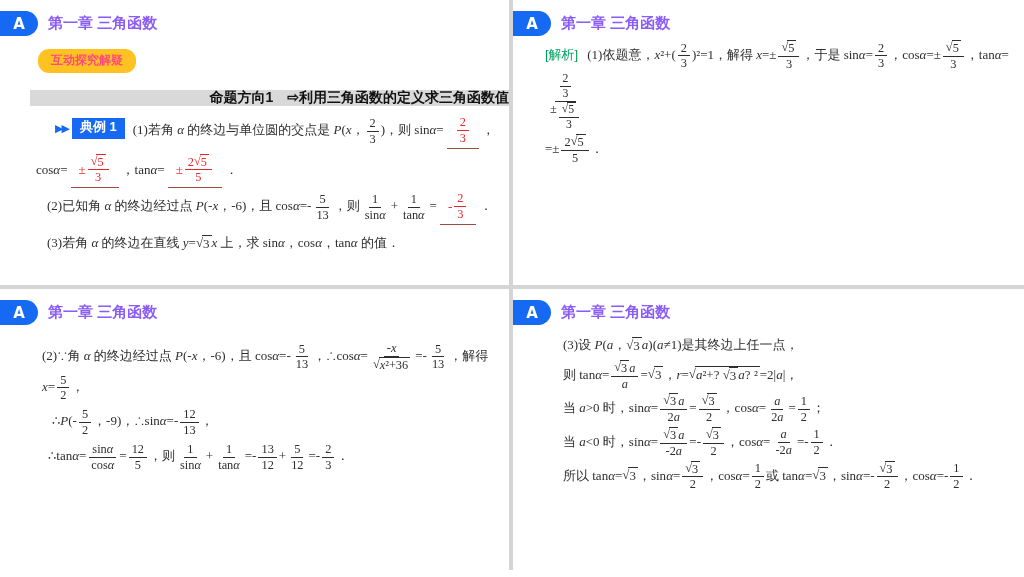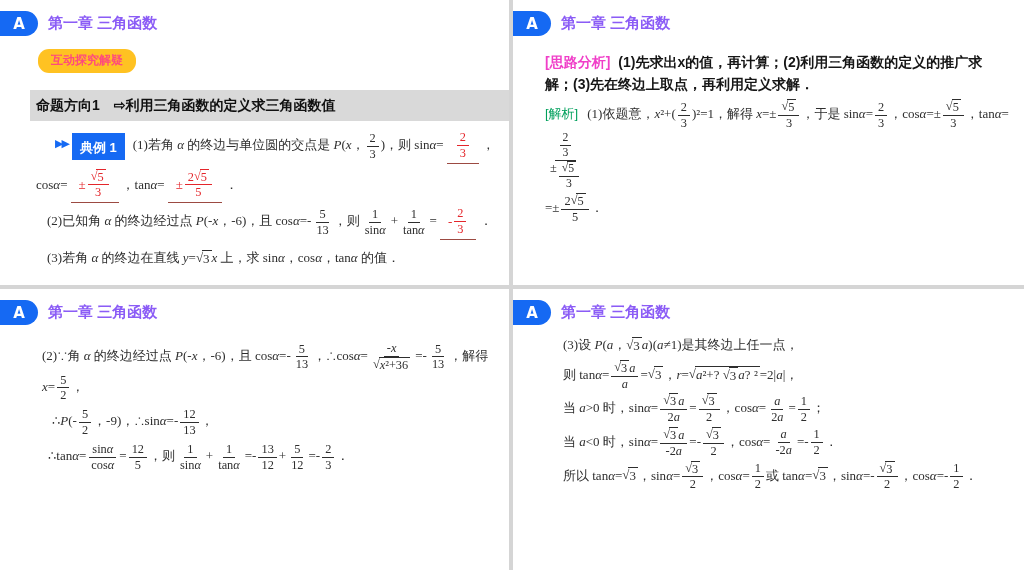--- a/index.html
+++ b/index.html
@@ -10,27 +10,27 @@
   
   .slide-header{display:flex;align-items:center;padding-top:11px;}
   .logo-pill{width:38px;height:25px;background:#1569f3;border-radius:0 13px 13px 0;
              display:flex;align-items:center;justify-content:center;flex:0 0 auto;}
   .logo-glyph{color:#fff;font-weight:bold;font-size:15px;font-family:"DejaVu Sans",sans-serif;
               transform:scaleY(1.05);letter-spacing:0;}
   .slide-title{margin-left:10px;font-size:15px;font-weight:bold;color:#8b5cf6;}
   
   .tag-pill{display:inline-block;margin:13px 0 0 38px;background:#ffc222;color:#ff4a7d;
             border-radius:11px;padding:3px 13px 4px;font-size:12px;font-weight:bold;text-align:right;}
-  .topic-bar{margin:17px 0 0 30px;background:#d9d9d9;height:31px;display:flex;align-items:center;
-             font-size:14px;font-weight:bold;color:#111;padding-left:6px;}
+  .topic-bar{margin:17px 0 0 30px;background:#d9d9d9;height:16px;display:flex;align-items:center;
+             font-size:14px;font-weight:bold;color:#111;padding-left:6px;justify-content:flex-end;}
   .topic-bar .lead{margin-right:14px;}
   .example-row{display:flex;align-items:flex-start;margin:8px 8px 0 55px;}
   .badge-arrows{color:#1569f3;font-size:11px;letter-spacing:-2px;margin:8px 4px 0 0;flex:0 0 auto;}
   .badge-box{background:#1569f3;color:#fff;font-size:13px;font-weight:bold;
-             padding:6px 8px 3px;margin:4px 8px 0 0;flex:0 0 auto;}
+             padding:0 8px 3px;margin:4px 8px 0 0;flex:0 0 auto;}
   
   .mline{font-family:"Liberation Serif",serif;font-size:13px;color:#2e2e2e;line-height:2.1;}
   .mt{white-space:pre-wrap;}
   .it{font-style:italic;}
   .frac{display:inline-flex;flex-direction:column;align-items:center;vertical-align:middle;
         margin:0 2px;line-height:1.2;text-align:center;font-size:0.95em;}
   .frac>.num{display:inline-flex;align-items:flex-end;justify-content:center;
              padding:0 3px;border-bottom:1px solid currentColor;}
   .frac>.den{display:inline-flex;align-items:flex-start;justify-content:center;padding:0 3px;}
   .sqrt{display:inline-flex;align-items:flex-start;line-height:1.2;}
@@ -159,23 +159,20 @@
         </span><span class="mt it">x</span><span class="mt"> 上，求 sin</span><span class="mt it">α</span><span class="mt">，cos</span><span class="mt it">α</span><span class="mt">，tan</span><span class="mt it">α</span><span class="mt"> 的值．</span></div>
   </div>
 
   <div class="slide">
     <div class="slide-header">
       <span class="logo-pill">
           <span class="logo-glyph">A</span>
         </span>
       <span class="slide-title">第一章 三角函数</span>
     </div>
-    <div class="analysis">
-      <span class="ana-label">[思路分析]</span><span>(1)先求出x的值，再计算；(2)利用三角函数的定义的推广求解；(3)先在终边上取点，再利用定义求解．</span>
-    </div>
     <div class="mline s2-sol">
       <span class="sol-label">[解析]</span><span><span class="mt">(1)依题意，</span><span class="mt it">x</span><span class="mt">²+(</span><span class="frac">
             <span class="num">
               <span class="mt">2</span>
             </span>
             <span class="den">
               <span class="mt">3</span>
             </span>
           </span><span class="mt">)²=1，解得 </span><span class="mt it">x</span><span class="mt">=±</span><span class="frac">
             <span class="num">

